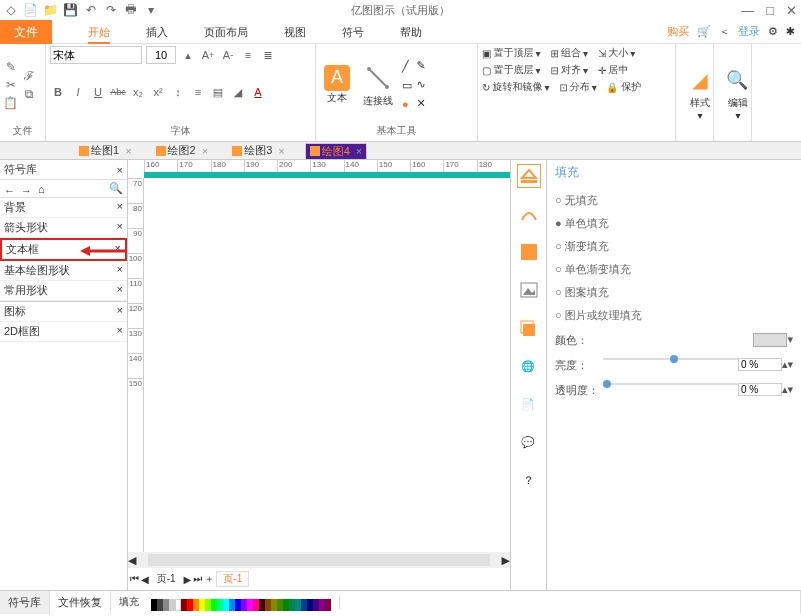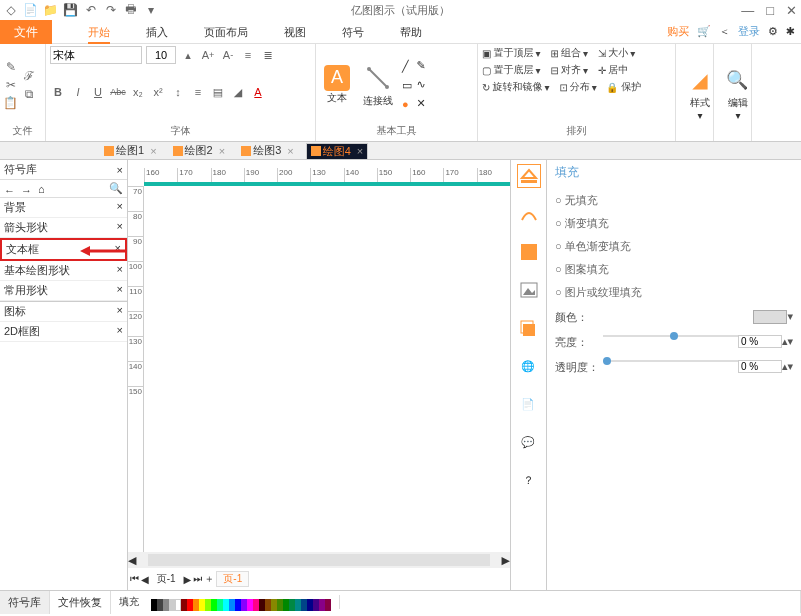--- a/index.html
+++ b/index.html
@@ -31,44 +31,44 @@
 .rrow { display: flex; gap: 4px; align-items: center; }
 .fontsel { border: 1px solid #ccc; padding: 0 2px; font-size: 11px; width: 92px; height: 18px; background: #fff; }
 .sizesel { border: 1px solid #ccc; width: 30px; height: 18px; text-align: center; font-size: 11px; }
 .fmtbtn { width: 16px; height: 16px; display: inline-flex; align-items: center; justify-content: center; color: #666; font-size: 11px; }
 .big-tool { display: flex; flex-direction: column; align-items: center; padding: 2px 4px; font-size: 10px; }
 .big-tool .ico { width: 32px; height: 32px; display: flex; align-items: center; justify-content: center; }
 .big-tool.sel { background: #ddd; border: 1px solid #bbb; }
 .arrlabel { display: flex; gap: 2px; align-items: center; font-size: 10px; color: #444; }
 
 
-.doctabs { height: 18px; background: #f0f0f0; border-bottom: 1px solid #ccc; display: flex; align-items: center; padding-left: 100px; gap: 8px; }
+.doctabs { height: 18px; background: #f0f0f0; border-bottom: 1px solid #ccc; display: flex; align-items: center; padding-left: 75px; gap: 16px; }
 .doctab { padding: 0 4px; display: flex; align-items: center; gap: 2px; font-size: 11px; }
-.doctab.active { background: #0f172a; border: 1px solid #ccc; border-bottom: none; color: #ff7f27; }
+.doctab.active { background: #4c1d95; border: 1px solid #ccc; border-bottom: none; color: #ff7f27; }
 .doctab .x { color: #999; margin-left: 4px; }
 .dtico { width: 10px; height: 10px; background: #ff9a3a; display: inline-block; }
 
 
 .main { display: flex; height: 430px; }
 .sidebar { width: 128px; border-right: 1px solid #ccc; display: flex; flex-direction: column; }
 .sb-head { display: flex; align-items: center; justify-content: space-between; padding: 2px 4px; border-bottom: 1px solid #ddd; font-size: 11px; }
 .sb-nav { display: flex; align-items: center; gap: 6px; padding: 2px 4px; border-bottom: 1px solid #ddd; }
 .sb-cat { display: flex; justify-content: space-between; padding: 2px 4px; border-bottom: 1px solid #eee; font-size: 11px; }
 .sb-cat.hl { border: 2px solid #d22; }
 .arrow-hl { position: absolute; left: 80px; top: 244px; width: 46px; height: 14px; }
 .sb-shapes { flex: 1; overflow: hidden; padding: 4px; }
 .shape-item { margin: 4px 0; font-size: 10px; color: #333; }
 .shape-prev { width: 32px; height: 32px; margin-bottom: 2px; }
 .sb-foot { border-top: 1px solid #ccc; }
 .bottomtabs { display: flex; border-top: 1px solid #ccc; }
 .bottomtabs div { padding: 4px 8px; font-size: 11px; border-right: 1px solid #ddd; }
 .bottomtabs div.active { background: #eee; }
 
 .canvas-wrap { flex: 1; display: flex; flex-direction: column; min-width: 0; }
-.ruler-h { height: 18px; background: #fff; border-bottom: 4px solid #14b8a6; display: flex; font-size: 8px; color: #666; margin-left: 16px; margin-top: 8px; }
+.ruler-h { height: 18px; background: #fff; border-bottom: 6px solid #14b8a6; display: flex; font-size: 8px; color: #666; margin-left: 16px; }
 .ruler-h span { width: 35px; border-left: 1px solid #ccc; padding-left: 1px; }
 .canvas-row { flex: 1; display: flex; }
 .ruler-v { width: 16px; border-right: 1px solid #ccc; background: #fff; font-size: 8px; color: #666; }
 .ruler-v span { display: block; height: 25px; border-top: 1px solid #ccc; text-align: right; padding-right: 1px; }
 .canvas { flex: 1; background: #fff; position: relative; }
 .scroll-h { height: 16px; background: #f0f0f0; display: flex; align-items: center; }
 .scroll-h .track { flex: 1; background: #e0e0e0; height: 12px; margin: 0 12px; }
 .pagebar { height: 22px; display: flex; align-items: center; gap: 2px; padding: 0 2px; font-size: 10px; }
 .pagebar .pg { padding: 0 6px; }
 .pagebar .act { color: #ff7f27; background: #fafafa; border: 1px solid #ddd; }
@@ -218,21 +218,20 @@
         <span class="arrlabel">▢ <span>置于底层</span> ▾</span>
         <span class="arrlabel">⊟ <span>对齐</span> ▾</span>
         <span class="arrlabel">✛ <span>居中</span></span>
       </div>
       <div class="rrow" style="gap:10px">
         <span class="arrlabel">↻ <span>旋转和镜像</span> ▾</span>
         <span class="arrlabel">⊡ <span>分布</span> ▾</span>
         <span class="arrlabel">🔒 <span>保护</span></span>
       </div>
     </div>
-    <div class="rgroup-label">排列</div>
   </div>
 
   <div class="rgroup" style="width:38px">
     <div class="rgroup-body">
         <div class="big-tool">
           <div class="ico" style="color:#ff9a3a;font-size:20px">◢</div>
           <span>样式</span>
           <span>▾</span>
         </div>
       </div>
@@ -392,20 +391,21 @@
     <div class="rs-ico">🌐</div>
     <div class="rs-ico">📄</div>
     <div class="rs-ico">💬</div>
     <div class="rs-ico">？</div>
   </div>
 
   <div class="proppanel">
     <h4>填充</h4>
     <div class="radiogrp">
       <label>○ <span>无填充</span></label>
+      <label>● <span>单色填充</span></label>
       <label>○ <span>渐变填充</span></label>
       <label>○ <span>单色渐变填充</span></label>
       <label>○ <span>图案填充</span></label>
       <label>○ <span>图片或纹理填充</span></label>
     </div>
     <div class="propline">
         <span class="lab">颜色：</span>
         <span style="flex:1"></span>
         <span class="colorbox"></span>
         <span>▾</span>

